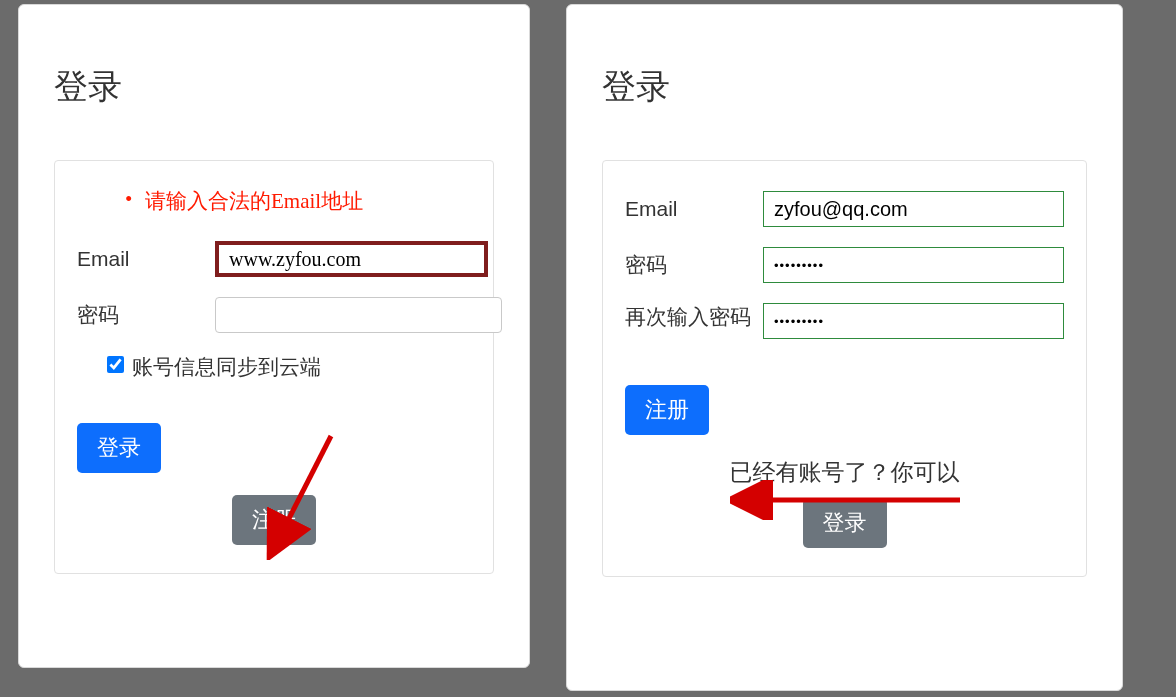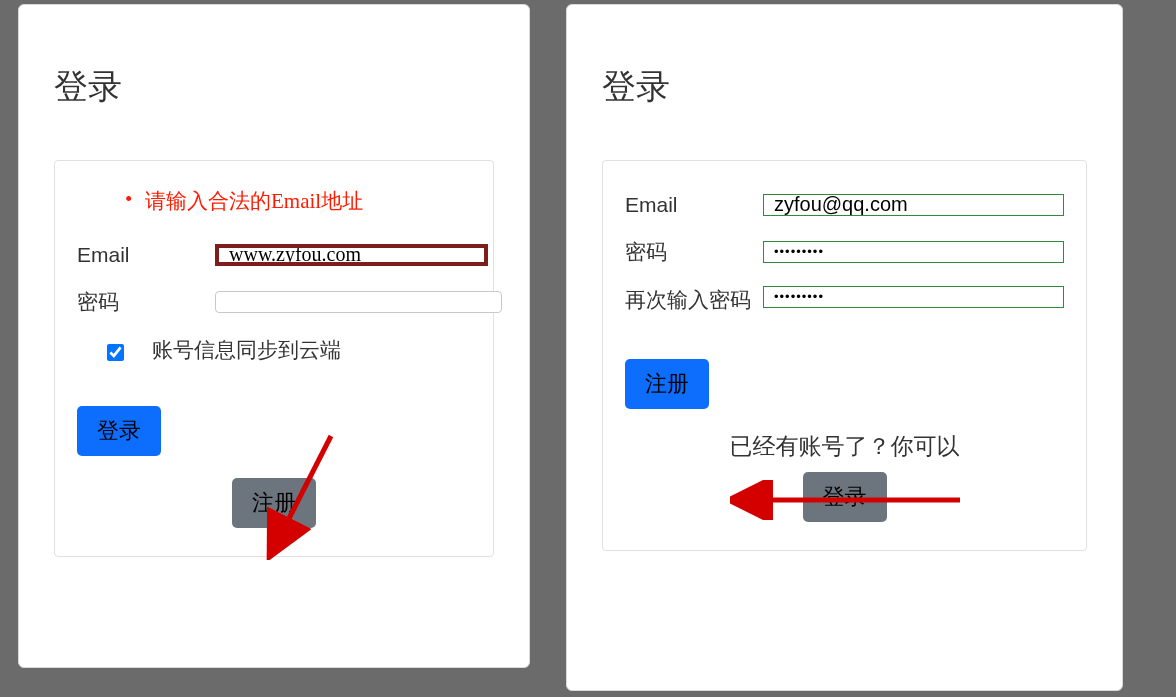--- a/index.html
+++ b/index.html
@@ -62,21 +62,21 @@
 }
 .form-row .lbl{
   width:138px;
   font-size:21px;
   line-height:1.3;
   flex-shrink:0;
 }
 .form-row input[type=text],
 .form-row input[type=password]{
   flex:1;
-  height:22px;
+  height:36px;
   padding:4px 10px;
   font-size:20px;
   border:1px solid #c9c9c9;
   border-radius:4px;
   box-sizing:border-box;
   outline:none;
   font-family:inherit;
 }
 .form-row input.err{
   border:4px solid #7f1d1d;
@@ -86,35 +86,34 @@
 .form-row input.ok{
   border:1px solid #2e8b3d;
   border-radius:0;
 }
 .check-row{
   margin-top:8px;
   margin-bottom:42px;
   padding-left:26px;
   font-size:21px;
   display:flex;
-  align-items:flex-end;
-  gap:20px;
+  align-items:flex-start;
 }
 .check-row input{
   width:17px;height:17px;margin-right:8px;
 }
 .btn{
   display:inline-flex;
   align-items:center;
   justify-content:center;
   border-radius:5px;
   cursor:pointer;
   border:none;
   font-size:22px;
-  color:#000000;
+  color:#ffffff;
   padding:10px 20px;
   font-family:inherit;
 }
 .btn-primary{background:#0d6efd;}
 .btn-gray{background:#6c757d;}
 .bottom-line{
   margin-top:22px;
   font-size:23px;
   display:flex;
   align-items:center;

